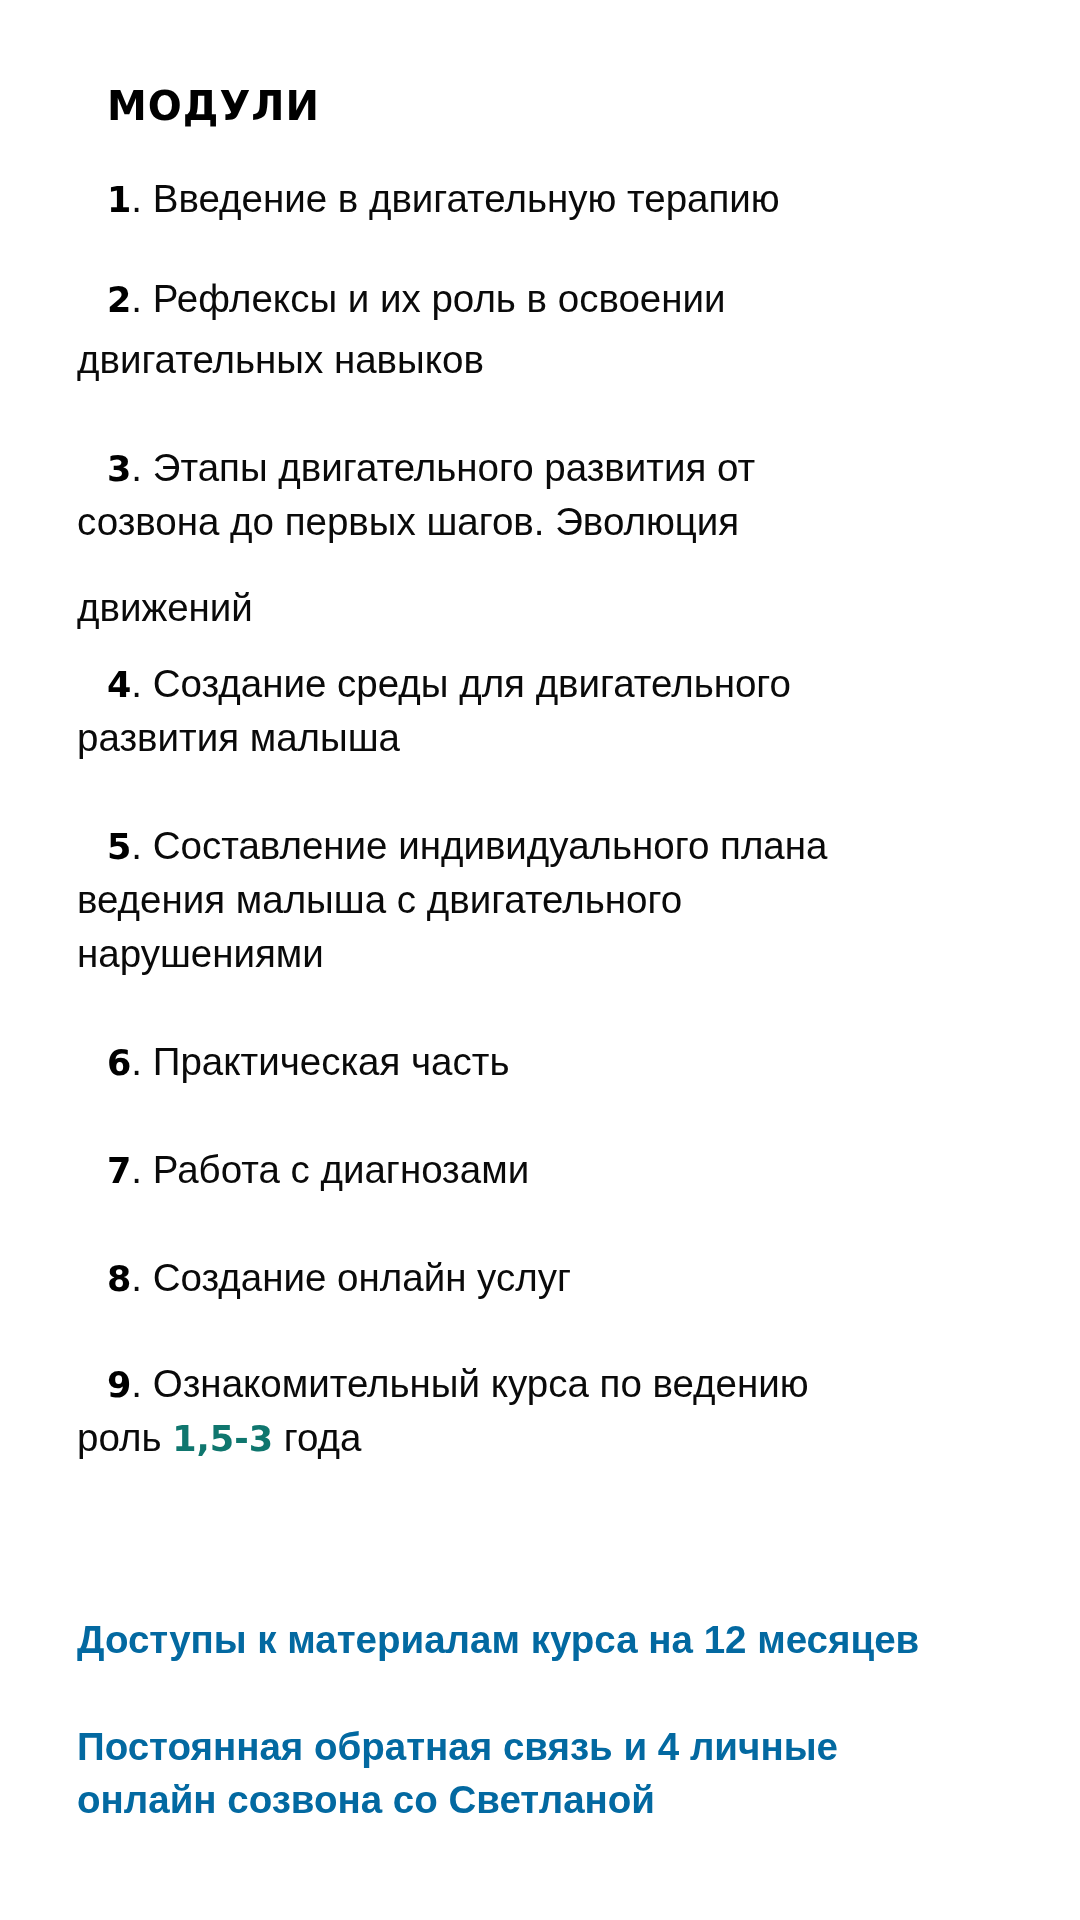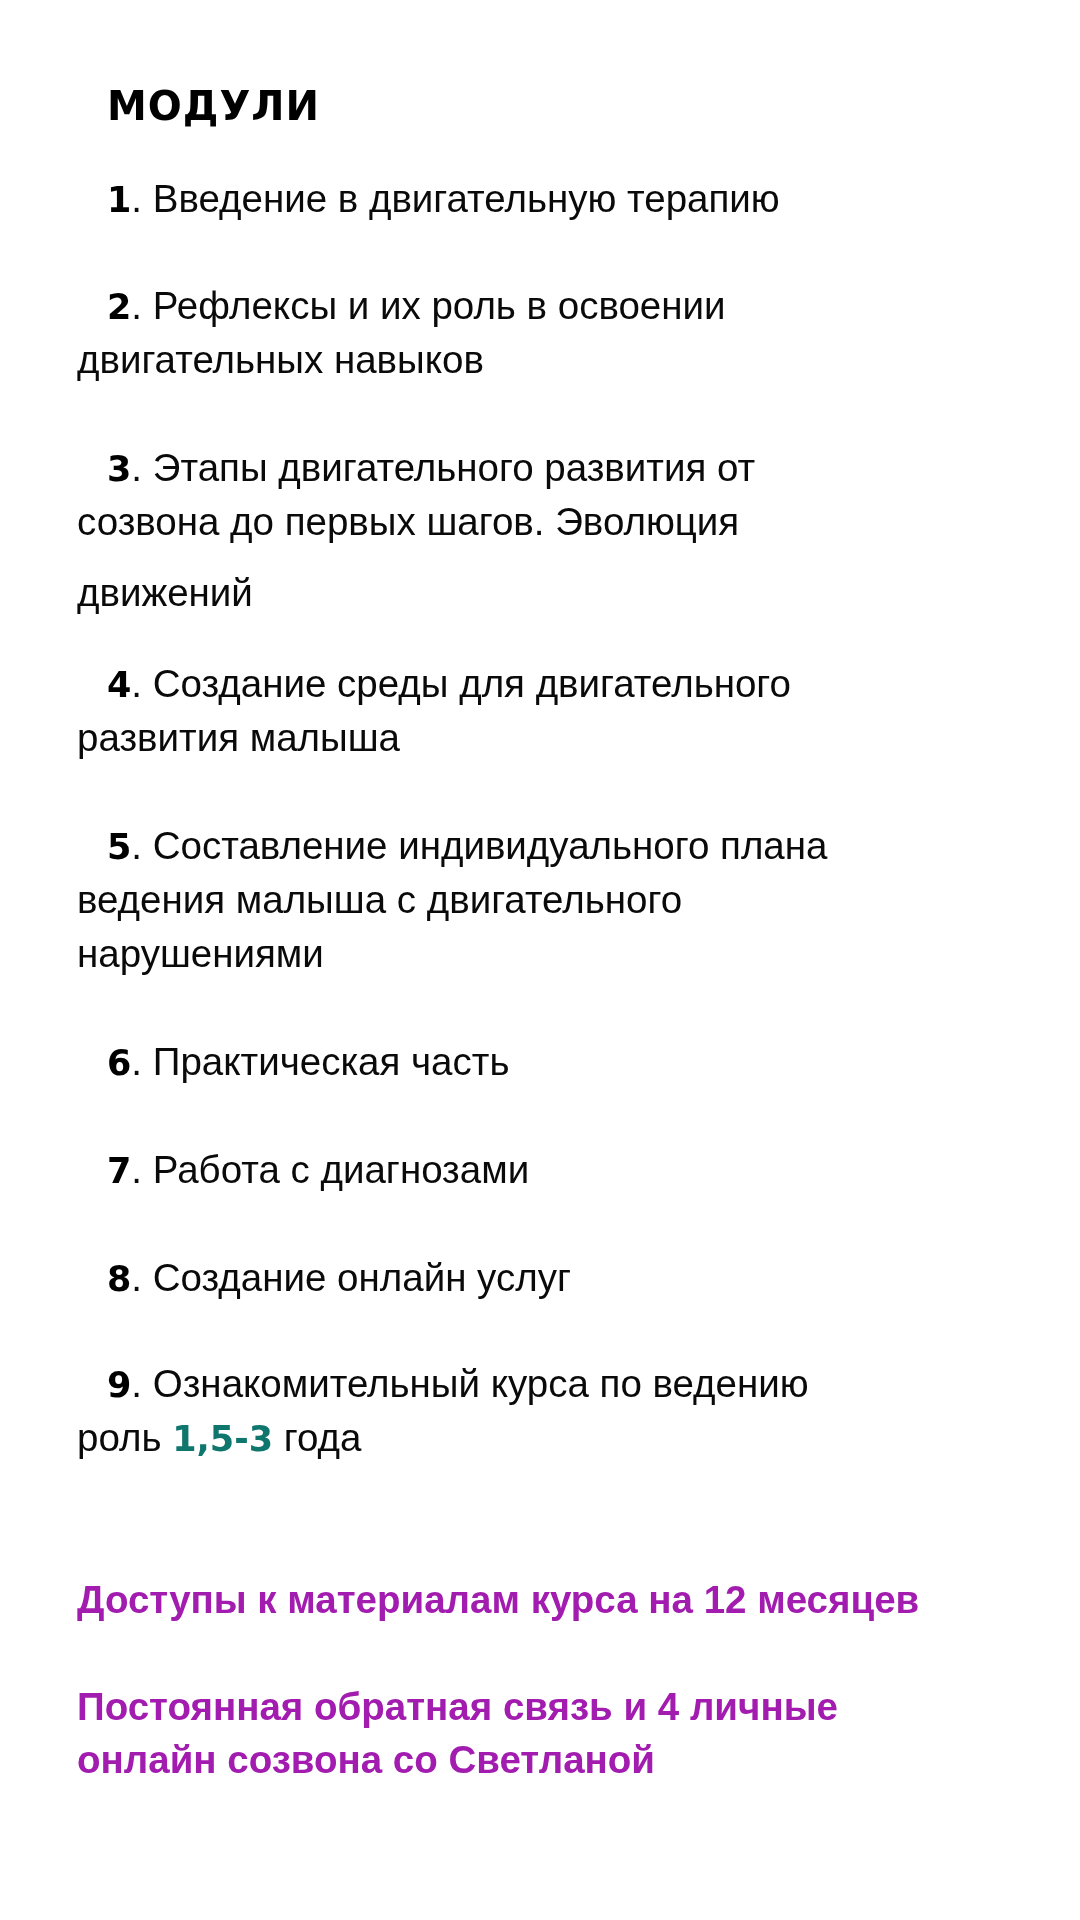--- a/index.html
+++ b/index.html
@@ -18,43 +18,43 @@
   }
   .line.first { left: 107px; }
   .num {
     font-family: "DejaVu Sans", sans-serif; font-weight: 600; font-size: 35px; color: #000;
   }
   .numinline {
     font-family: "DejaVu Sans", sans-serif; font-weight: 600; font-size: 35px; color: #0f766e;
   }
   .blue {
     position: absolute; left: 77px; white-space: nowrap;
-    font-weight: bold; font-size: 38.5px; line-height: 54px; color: #a21caf;
+    font-weight: bold; font-size: 38.5px; line-height: 54px; color: #0369a1; margin-top: 40px;
   }
 </style>
 </head>
 <body>
 
 <div>
   <div class="heading">МОДУЛИ</div>
 
   <div class="line first" style="top:172px">
     <span class="num">1</span><span>. </span><span>Введение в двигательную терапию</span>
   </div>
 
-  <div class="line first" style="top:279px">
+  <div class="line first" style="top:272px">
     <span class="num">2</span><span>. </span><span>Рефлексы и их роль в освоении</span>
   </div>
   <div class="line" style="top:333px">двигательных навыков</div>
 
   <div class="line first" style="top:441px">
     <span class="num">3</span><span>. </span><span>Этапы двигательного развития от</span>
   </div>
   <div class="line" style="top:495px">созвона до первых шагов. Эволюция</div>
-  <div class="line" style="top:566px">движений</div>
+  <div class="line" style="top:581px">движений</div>
 
   <div class="line first" style="top:657px">
     <span class="num">4</span><span>. </span><span>Создание среды для двигательного</span>
   </div>
   <div class="line" style="top:711px">развития малыша</div>
 
   <div class="line first" style="top:819px">
     <span class="num">5</span><span>. </span><span>Составление индивидуального плана</span>
   </div>
   <div class="line" style="top:873px">ведения малыша с двигательного</div>

